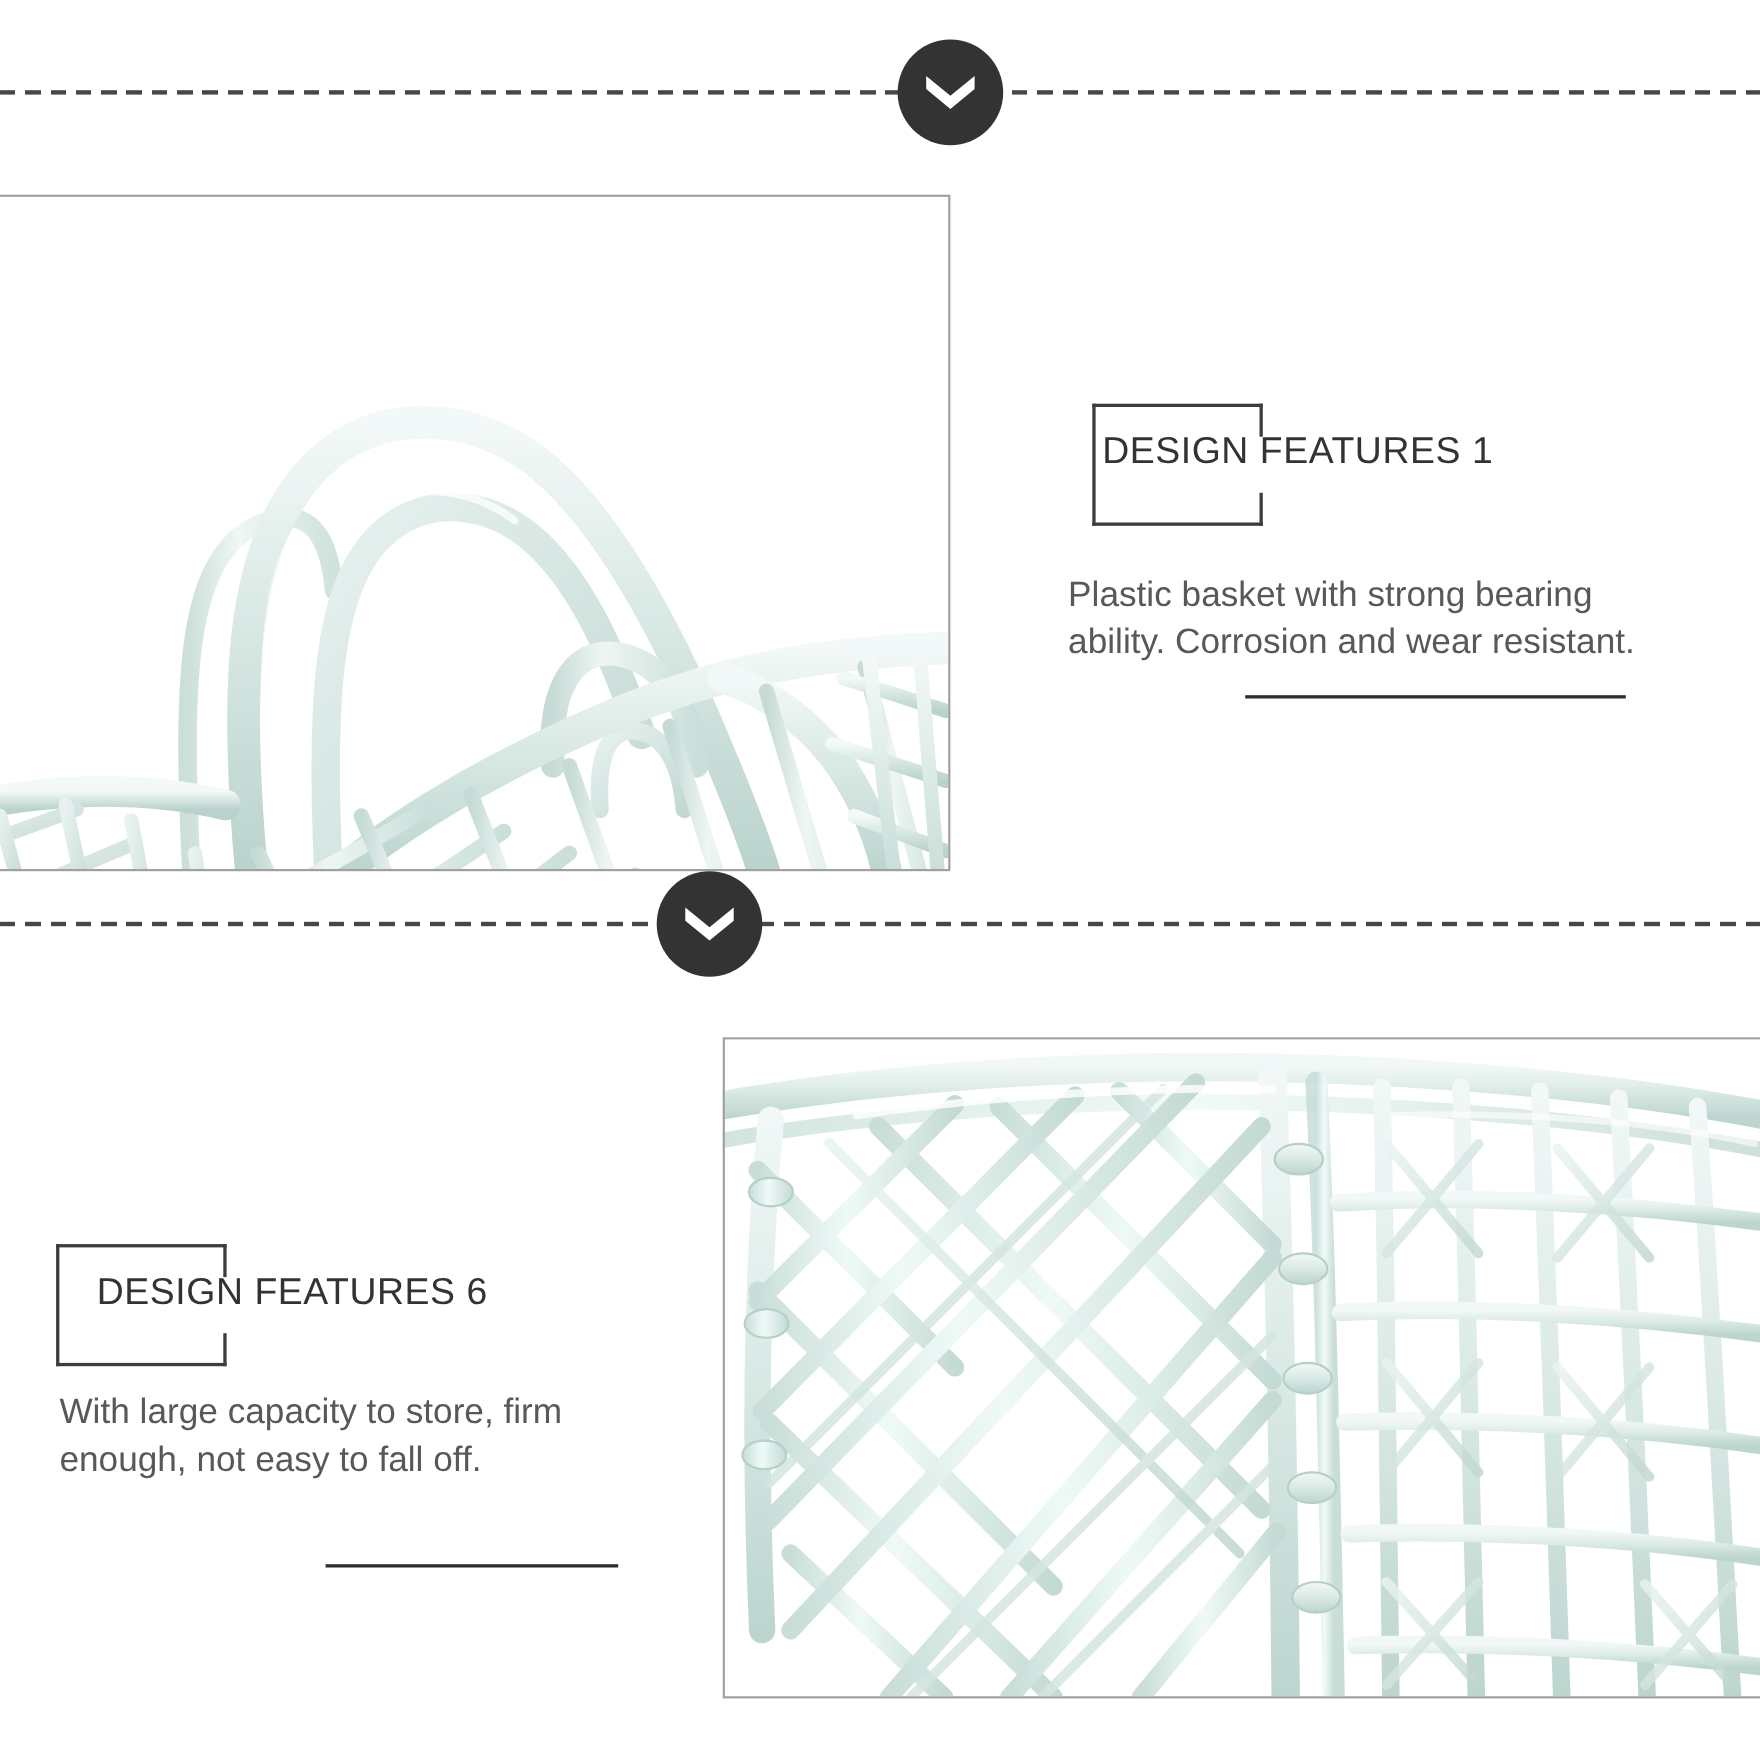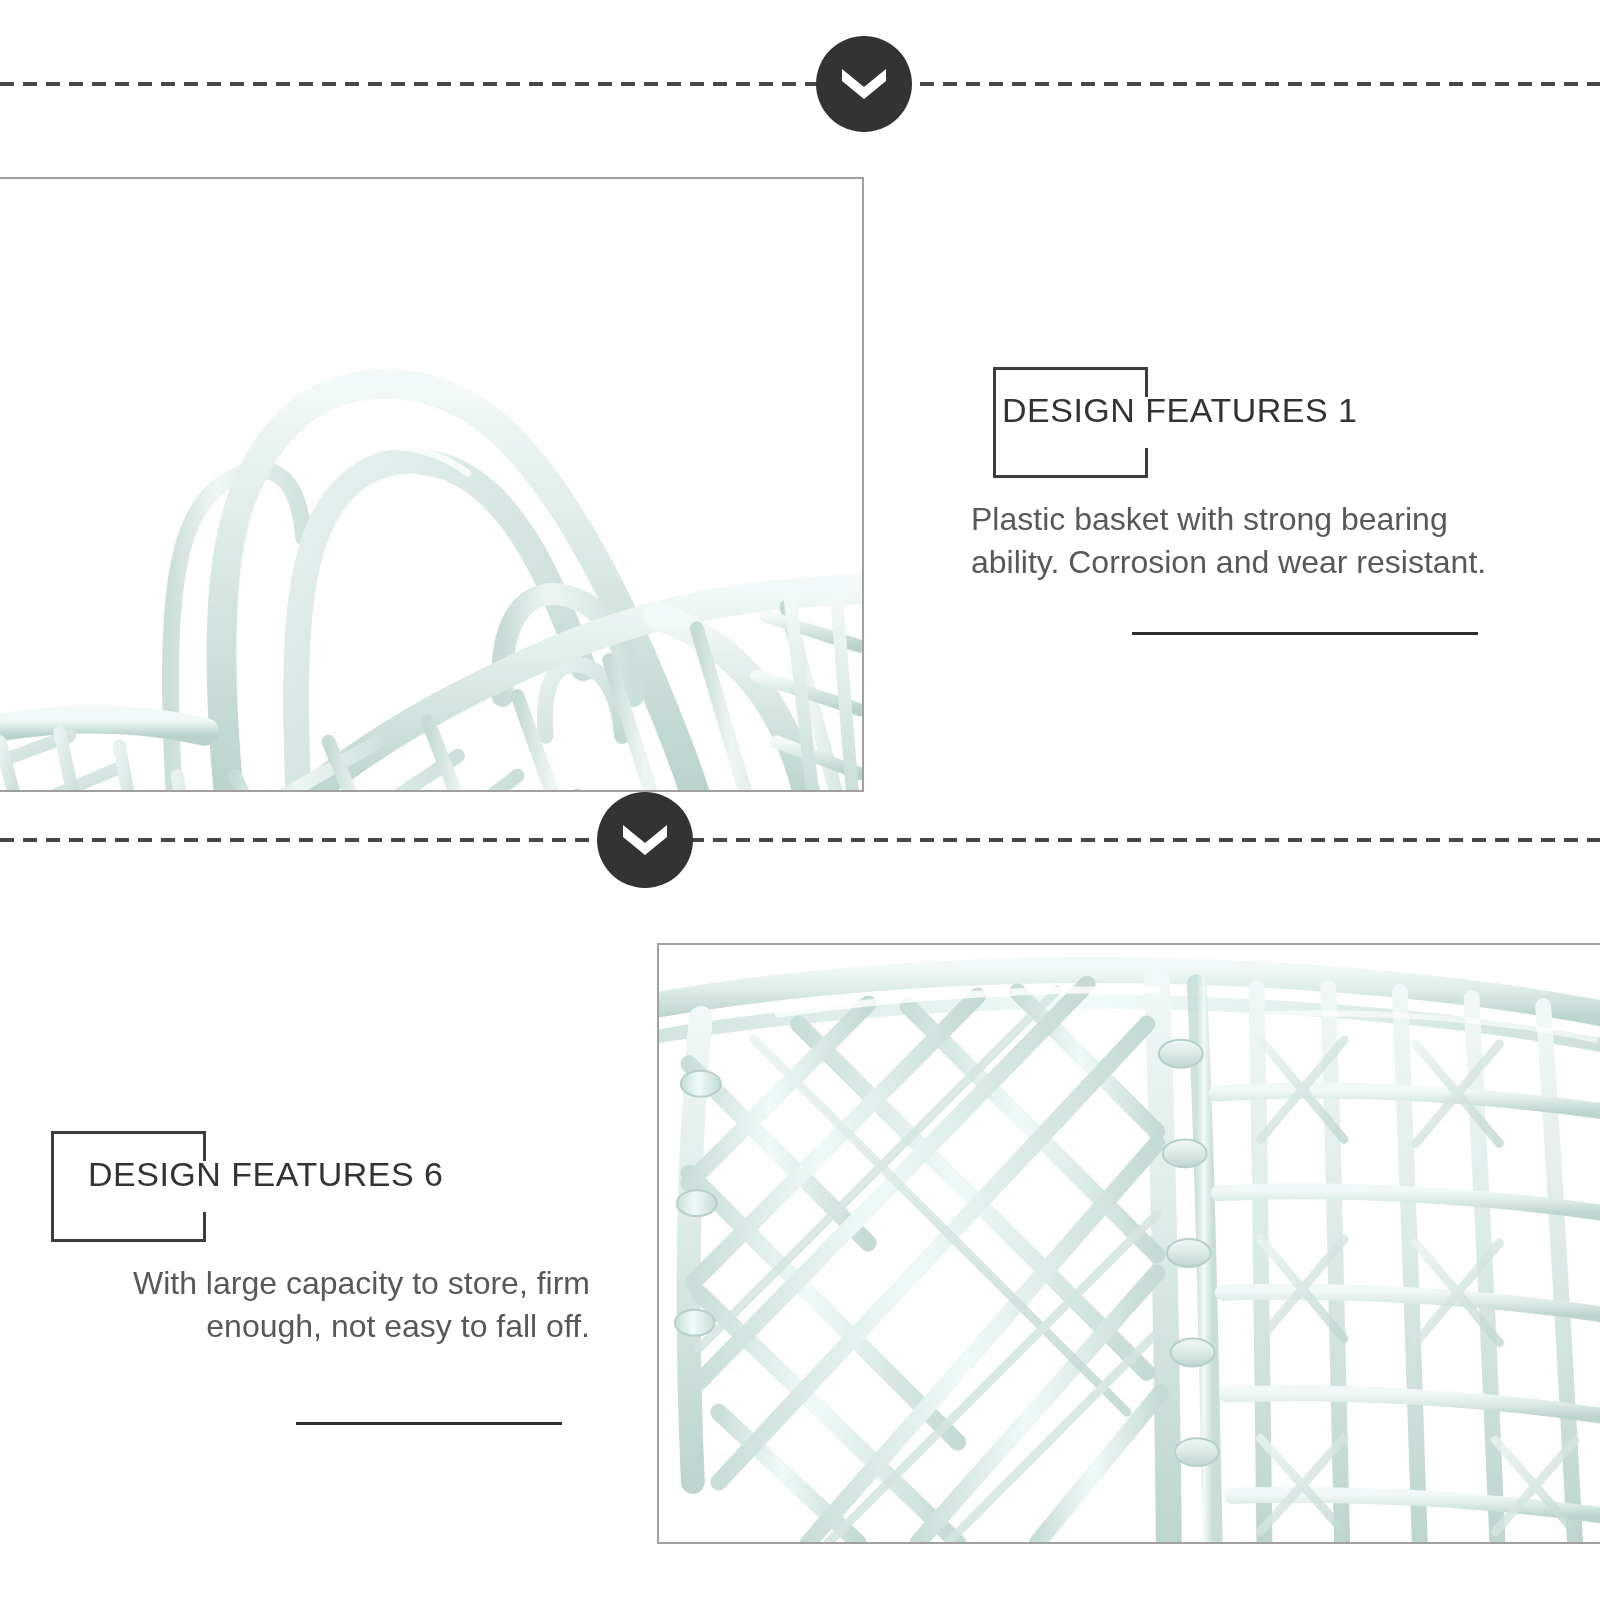--- a/index.html
+++ b/index.html
@@ -109,30 +109,30 @@
     height: 3px;
     background: #2d2d2d;
   }
 
   
   #feature-1 { left: 0; top: 0; }
   #feature-1 .box-border     { left: 993px; top: 367px; width: 155px; height: 111px; }
   #feature-1 .box-stub-top   { left: 1145px; top: 367px; height: 30px; }
   #feature-1 .box-stub-bottom{ left: 1145px; top: 448px; height: 30px; }
   #feature-1 .feature-title  { left: 1002px; top: 393px; }
-  #feature-1 .feature-desc   { left: 971px;  top: 498px; width: 520px; }
+  #feature-1 .feature-desc   { left: 971px;  top: 519px; width: 520px; }
   #feature-1 .feature-rule   { left: 1132px; top: 632px; width: 346px; }
 
   
   #feature-2 { left: 0; top: 0; }
   #feature-2 .box-border     { left: 51px;  top: 1131px; width: 155px; height: 111px; }
   #feature-2 .box-stub-top   { left: 203px; top: 1131px; height: 30px; }
   #feature-2 .box-stub-bottom{ left: 203px; top: 1212px; height: 30px; }
   #feature-2 .feature-title  { left: 88px;  top: 1157px; }
-  #feature-2 .feature-desc   { left: 70px;  top: 1262px; width: 520px; text-align: right; }
+  #feature-2 .feature-desc   { left: 54px;  top: 1262px; width: 520px; }
   #feature-2 .feature-rule   { left: 296px; top: 1422px; width: 266px; }
 </style>
 </head>
 <body>
 
 <div class="page">
 
   <div class="divider" id="divider-1">
     <div class="dash-line"></div>
     <div class="badge">

